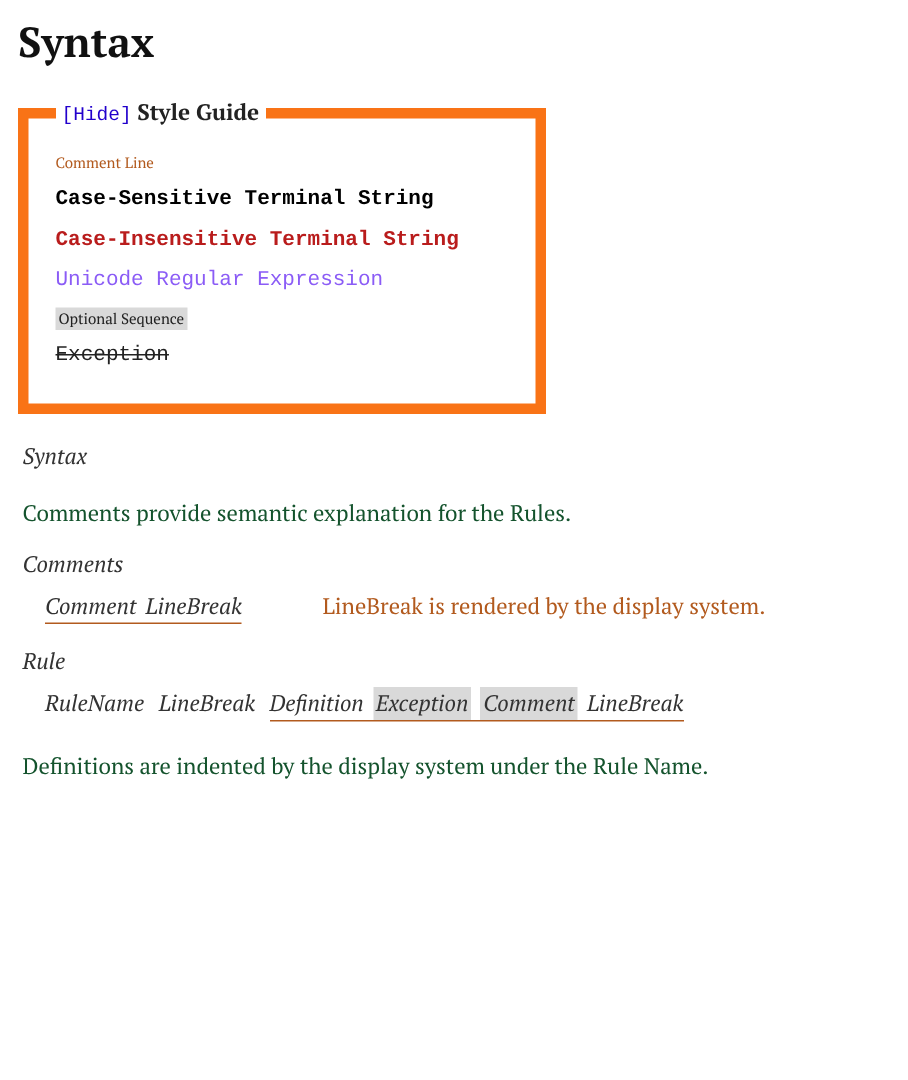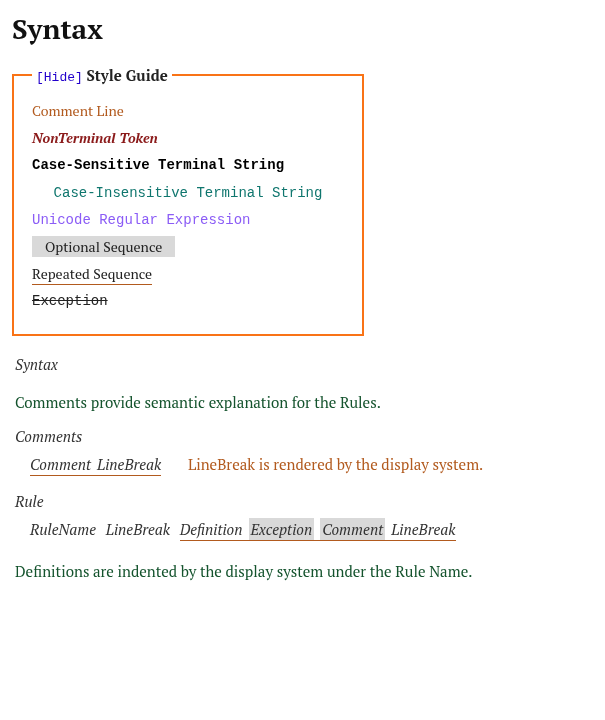--- a/index.html
+++ b/index.html
@@ -11,21 +11,21 @@
     background: #fff;
     width: 581px;
   }
   h1 {
     font-size: 28px;
     font-weight: bold;
     margin: 0 0 18px 0;
     color: #111;
   }
   fieldset {
-    border: 2px solid #f97316;
+    border: 7px solid #f97316;
     margin: 0 0 18px 0;
     padding: 8px 18px 14px 18px;
     width: 352px;
     box-sizing: border-box;
   }
   legend {
     padding: 0 4px;
     font-size: 15px;
   }
   .hide-link {
@@ -33,61 +33,59 @@
     font-family: "Courier New", monospace;
     font-size: 13px;
     cursor: pointer;
   }
   .legend-title {
     font-weight: bold;
     color: #222;
   }
   .style-row {
     margin: 9px 0;
-    font-size: 14px;
+    font-size: 10px;
     line-height: 1.3;
   }
   .comment-line { color: #b25a1e; }
   .nonterminal-symbol { font-style: italic; color: #333; }
   .nonterminal-token { font-style: italic; font-weight: bold; color: #8b1a1a; }
   .mono { font-family: "Courier New", monospace; font-size: 14px; }
   .case-sensitive { font-weight: bold; color: #000; }
-  .case-insensitive { font-weight: normal; color: #0f766e; text-align: center; }
+  .case-insensitive { font-weight: bold; color: #b91c1c; }
   .unicode-re { color: #8b5cf6; }
-  .optional-seq { background: #d9d9d9; padding: 1px 13px; }
+  .optional-seq { background: #d9d9d9; padding: 1px 2px; }
   .repeated-seq { border-bottom: 1px solid #b25a1e; padding-bottom: 1px; }
   .exception { text-decoration: line-through; }
 
   .rule-block { margin: 14px 0 0 0; }
   .rule-name { font-style: italic; color: #333; margin: 0 0 6px 3px; }
   .rule-def { margin: 0 0 0 18px; line-height: 1.7; }
   .nt { font-style: italic; color: #333; }
   .opt { background: #d9d9d9; padding: 1px 2px; }
   .rep { border-bottom: 1px solid #b25a1e; padding-bottom: 1px; }
-  .comment-inline { color: #b25a1e; margin-left: 23px; }
+  .comment-inline { color: #b25a1e; margin-left: 50px; }
   .comment-para { color: #14532d; margin: 18px 0 0 3px; }
   .sp { display:inline-block; width:6px; }
 </style>
 </head>
 <body>
 
 <h1>Syntax</h1>
 
 <fieldset>
   <legend>
     <span class="hide-link">[Hide]</span>
     <span class="legend-title">Style Guide</span>
   </legend>
   <div class="style-row comment-line">Comment Line</div>
-  <div class="style-row nonterminal-token">NonTerminal Token</div>
   <div class="style-row mono case-sensitive">Case-Sensitive Terminal String</div>
   <div class="style-row mono case-insensitive">Case-Insensitive Terminal String</div>
   <div class="style-row mono unicode-re">Unicode Regular Expression</div>
   <div class="style-row"><span class="optional-seq">Optional Sequence</span></div>
-  <div class="style-row"><span class="repeated-seq">Repeated Sequence</span></div>
   <div class="style-row mono exception">Exception</div>
 </fieldset>
 
 <div class="rule-block">
   <div class="rule-name">Syntax</div>
 </div>
 
 <div class="comment-para">Comments provide semantic explanation for the Rules.</div>
 
 <div class="rule-block">

